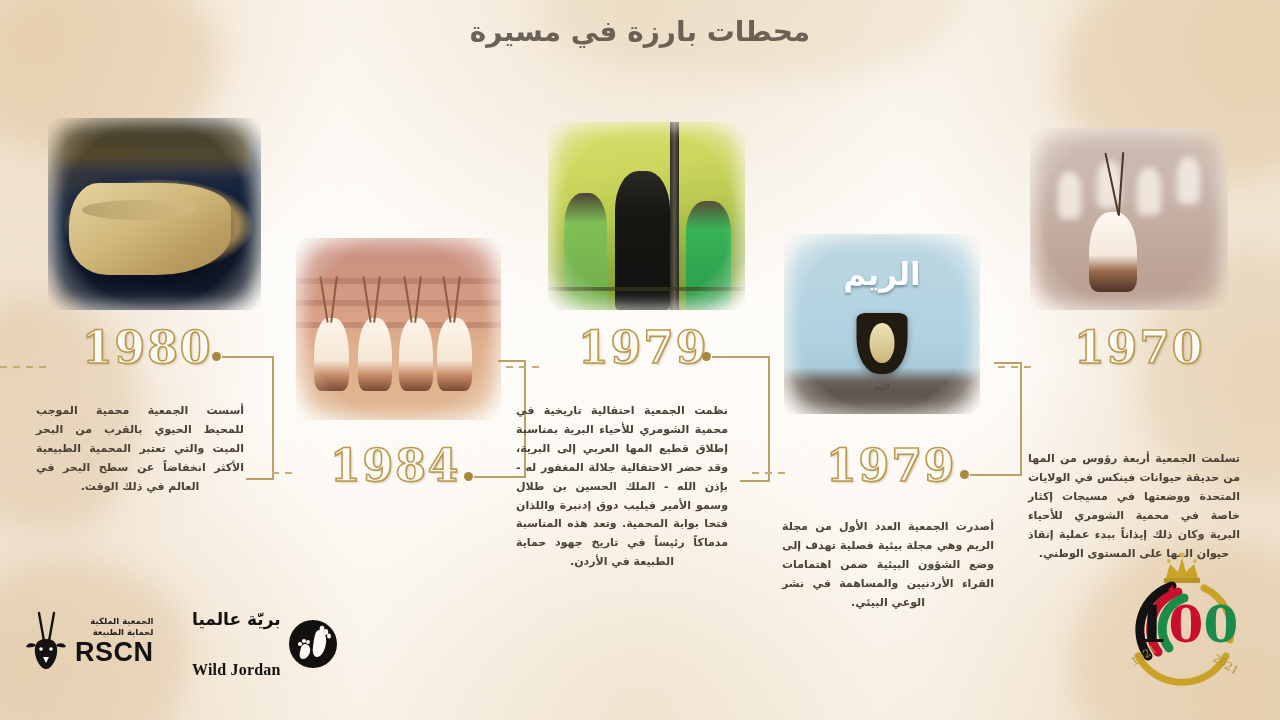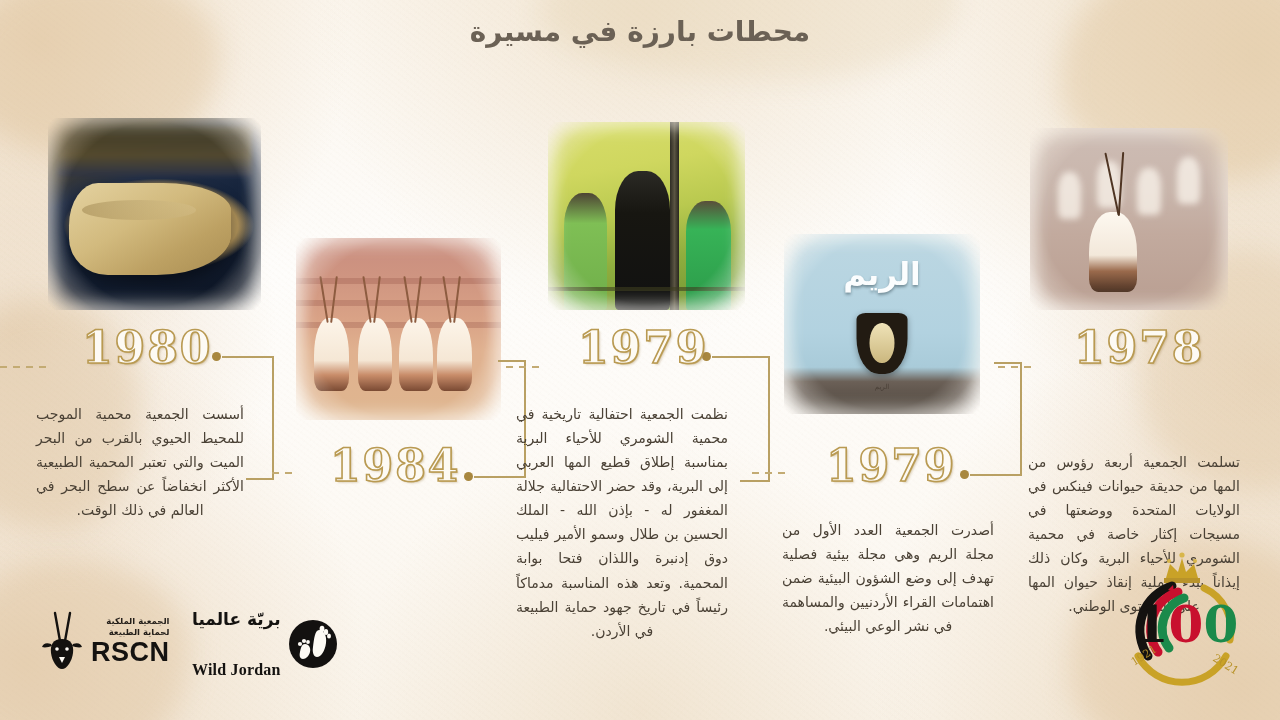--- a/index.html
+++ b/index.html
@@ -111,33 +111,33 @@
   
   .year{position:absolute;font-family:"DejaVu Serif","Liberation Serif",serif;
     font-weight:700;font-size:44px;letter-spacing:2px;
     color:#fdfaf4;
     -webkit-text-stroke:1.6px #b99a52;
     text-shadow:1px 1px 0 rgba(185,154,82,.55), 2px 2px 2px rgba(150,120,60,.25);
   }
 
   
   .body-text{position:absolute;direction:rtl;text-align:justify;text-align-last:center;
-    font-size:14px;line-height:1.72;color:#4a4135;font-weight:400;}
+    font-size:11px;line-height:1.72;color:#4a4135;font-weight:700;}
 
   
   .conn{position:absolute;}
   .conn .h,.conn .v{position:absolute;background:#b9a063;}
   .conn .h{height:1.5px;}
   .conn .v{width:1.5px;}
   .dot{position:absolute;width:9px;height:9px;border-radius:50%;background:#a8873f;}
   .dash{position:absolute;height:1.5px;
     background:repeating-linear-gradient(90deg,#c3ab73 0 7px,rgba(0,0,0,0) 7px 13px);}
 
   
-  .logo-rscn{position:absolute;left:40px;top:608px;width:150px;height:66px;display:flex;align-items:center;gap:7px;}
+  .logo-rscn{position:absolute;left:24px;top:608px;width:150px;height:66px;display:flex;align-items:center;gap:7px;}
   .oryx-mark{width:44px;height:60px;flex:0 0 auto;}
   .rscn-txt{direction:rtl;text-align:right;}
   .rscn-ar{font-size:8.5px;line-height:1.32;color:#241f1a;font-weight:700;}
   .rscn-en{font-size:27px;line-height:1;letter-spacing:.5px;color:#141210;font-weight:800;
     font-family:"Liberation Sans",sans-serif;margin-top:1px;}
 
   .logo-wj{position:absolute;left:192px;top:616px;width:160px;height:56px;display:flex;align-items:center;gap:8px;}
   .wj-txt{text-align:center;}
   .wj-ar{direction:rtl;font-size:17px;font-weight:800;color:#141210;line-height:1.1;}
   .wj-en{font-size:16px;font-weight:800;color:#141210;line-height:1.1;letter-spacing:.2px;
@@ -250,21 +250,21 @@
   <div class="dash" style="left:0;top:366px;width:48px;"></div>
   <div class="dash" style="left:506px;top:366px;width:36px;"></div>
   <div class="dash" style="left:752px;top:472px;width:34px;"></div>
   <div class="dash" style="left:998px;top:366px;width:36px;"></div>
   <div class="dash" style="left:272px;top:472px;width:24px;"></div>
 
   <div class="year" style="left:82px;top:322px;">1980</div>
   <div class="year" style="left:330px;top:440px;">1984</div>
   <div class="year" style="left:578px;top:322px;">1979</div>
   <div class="year" style="left:826px;top:440px;">1979</div>
-  <div class="year" style="left:1074px;top:322px;">1978</div>
+  <div class="year" style="left:1074px;top:322px;">1970</div>
 
   <div class="body-text" style="left:36px;top:402px;width:208px;">أسست الجمعية محمية الموجب للمحيط الحيوي بالقرب من البحر الميت والتي تعتبر المحمية الطبيعية الأكثر انخفاضاً عن سطح البحر في العالم في ذلك الوقت.</div>
   <div class="body-text" style="left:516px;top:402px;width:212px;">نظمت الجمعية احتفالية تاريخية في محمية الشومري للأحياء البرية بمناسبة إطلاق قطيع المها العربي إلى البرية، وقد حضر الاحتفالية جلالة المغفور له - بإذن الله - الملك الحسين بن طلال وسمو الأمير فيليب دوق إدنبرة واللذان فتحا بوابة المحمية. وتعد هذه المناسبة مدماكاً رئيساً في تاريخ جهود حماية الطبيعة في الأردن.</div>
   <div class="body-text" style="left:782px;top:518px;width:212px;">أصدرت الجمعية العدد الأول من مجلة الريم وهي مجلة بيئية فصلية تهدف إلى وضع الشؤون البيئية ضمن اهتمامات القراء الأردنيين والمساهمة في نشر الوعي البيئي.</div>
   <div class="body-text" style="left:1028px;top:402px;width:212px;margin-top:48px;">تسلمت الجمعية أربعة رؤوس من المها من حديقة حيوانات فينكس في الولايات المتحدة ووضعتها في مسيجات إكثار خاصة في محمية الشومري للأحياء البرية وكان ذلك إيذاناً ببدء عملية إنقاذ حيوان المها على المستوى الوطني.</div>
 
   <div class="logo-rscn">
     <svg class="oryx-mark" viewBox="0 0 44 60">
       <path d="M15 2 L20 30" stroke="#141210" stroke-width="2.4" fill="none" stroke-linecap="round"></path>
       <path d="M30 2 L25 30" stroke="#141210" stroke-width="2.4" fill="none" stroke-linecap="round"></path>

